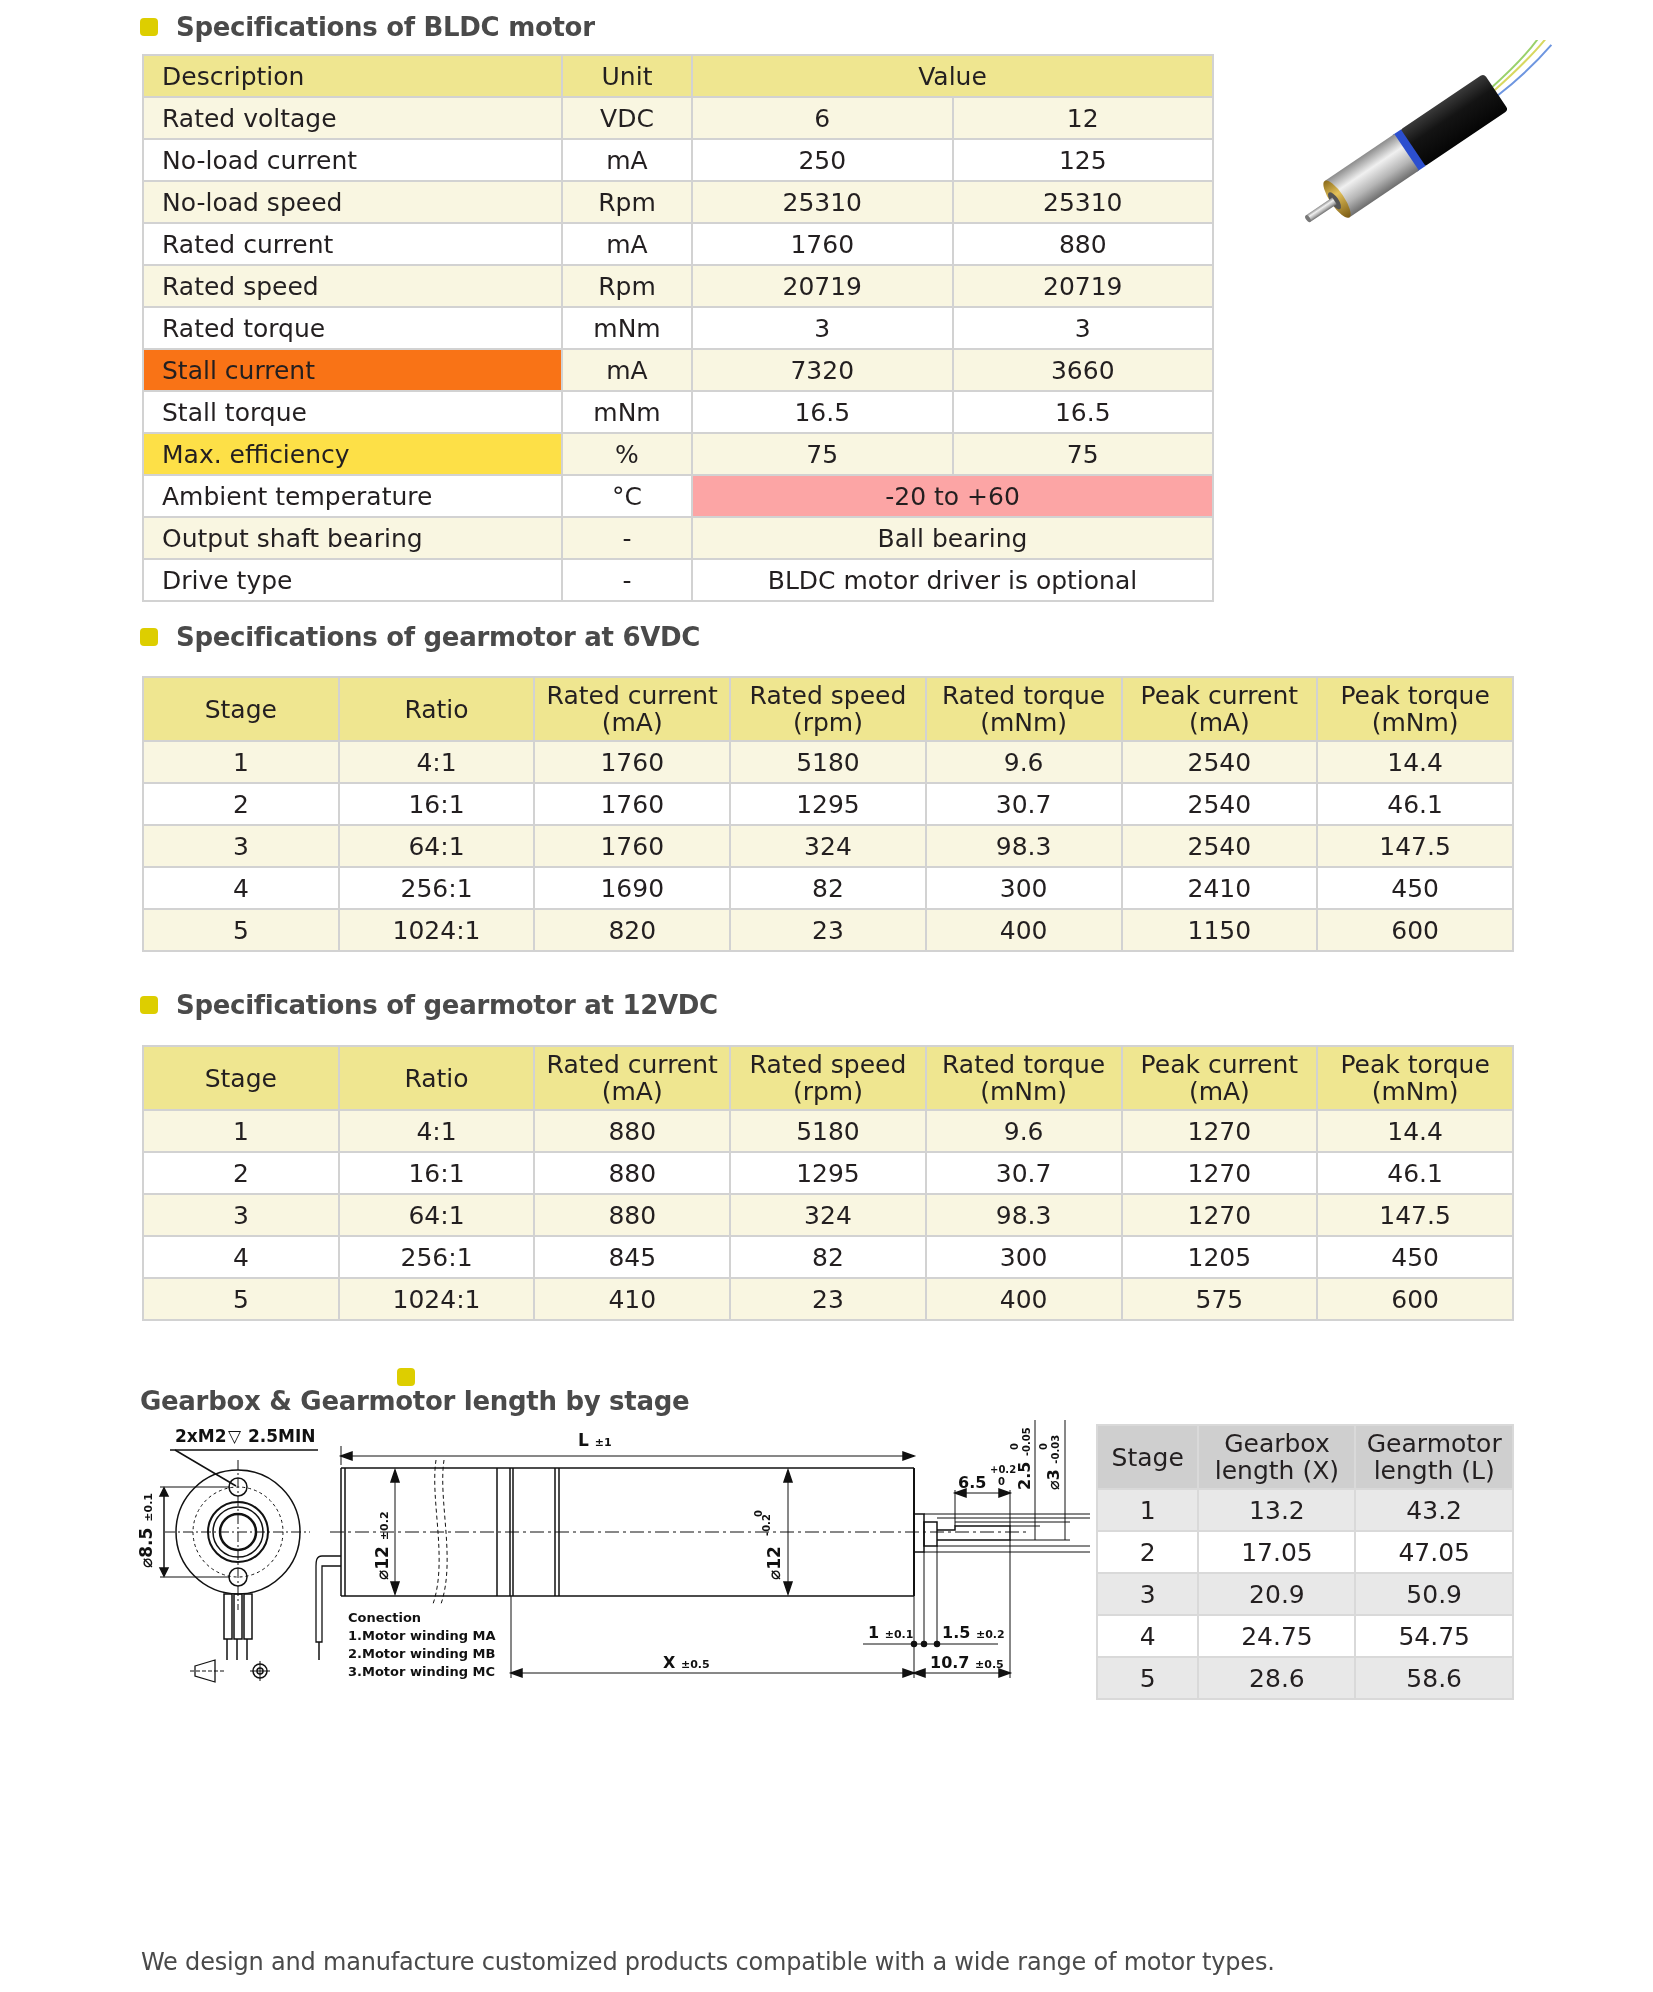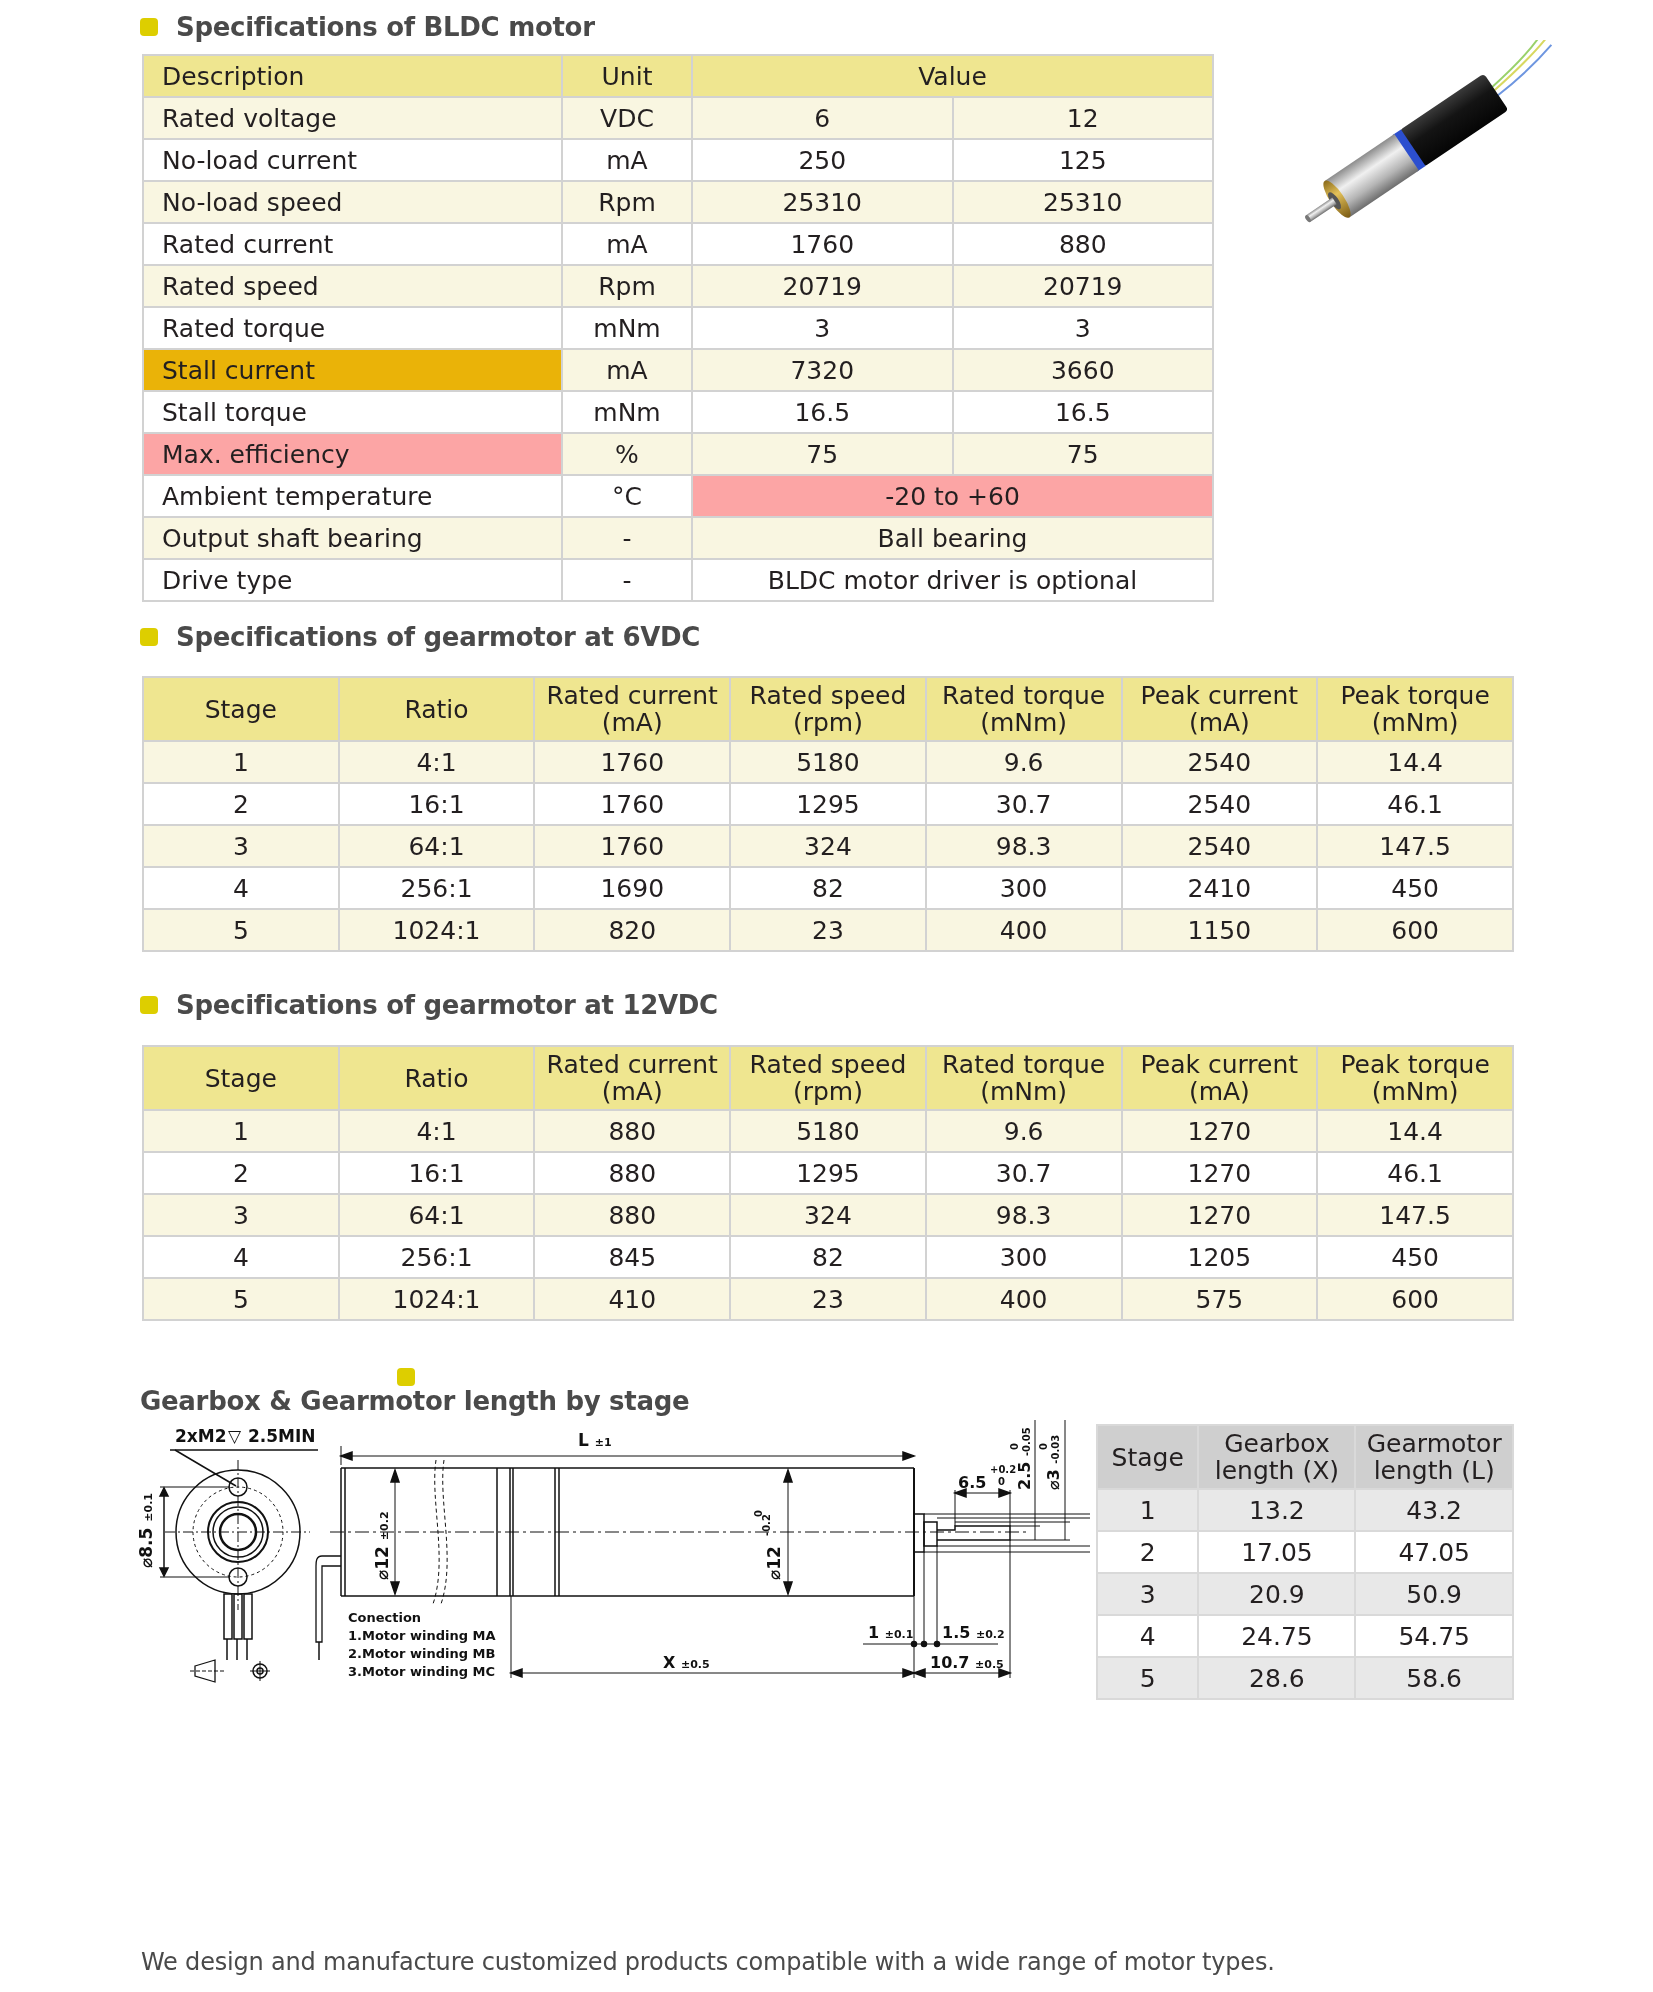--- a/index.html
+++ b/index.html
@@ -102,33 +102,33 @@
         <td style="background: rgb(249, 246, 225);">20719</td>
         <td style="background: rgb(249, 246, 225);">20719</td>
       </tr>
       <tr>
         <td class="desc" style="background: rgb(255, 255, 255);">Rated torque</td>
         <td class="unit" style="background: rgb(255, 255, 255);">mNm</td>
         <td style="background: rgb(255, 255, 255);">3</td>
         <td style="background: rgb(255, 255, 255);">3</td>
       </tr>
       <tr>
-        <td class="desc" style="background: #eab308; margin-left: 32px;">Stall current</td>
+        <td class="desc" style="background: #f97316; margin-left: 32px;">Stall current</td>
         <td class="unit" style="background: rgb(249, 246, 225);">mA</td>
         <td style="background: rgb(249, 246, 225);">7320</td>
         <td style="background: rgb(249, 246, 225);">3660</td>
       </tr>
       <tr>
         <td class="desc" style="background: rgb(255, 255, 255);">Stall torque</td>
         <td class="unit" style="background: rgb(255, 255, 255);">mNm</td>
         <td style="background: rgb(255, 255, 255);">16.5</td>
         <td style="background: rgb(255, 255, 255);">16.5</td>
       </tr>
       <tr>
-        <td class="desc" style="background: #fca5a5;">Max. efficiency</td>
+        <td class="desc" style="background: #fde047;">Max. efficiency</td>
         <td class="unit" style="background: rgb(249, 246, 225);">%</td>
         <td style="background: rgb(249, 246, 225);">75</td>
         <td style="background: rgb(249, 246, 225);">75</td>
       </tr>
       <tr>
         <td class="desc" style="background: rgb(255, 255, 255);">Ambient temperature</td>
         <td class="unit" style="background: rgb(255, 255, 255);">°C</td>
         <td colspan="2" style="background: #fca5a5; margin-top: 20px;">-20 to +60</td>
       </tr>
       <tr>

